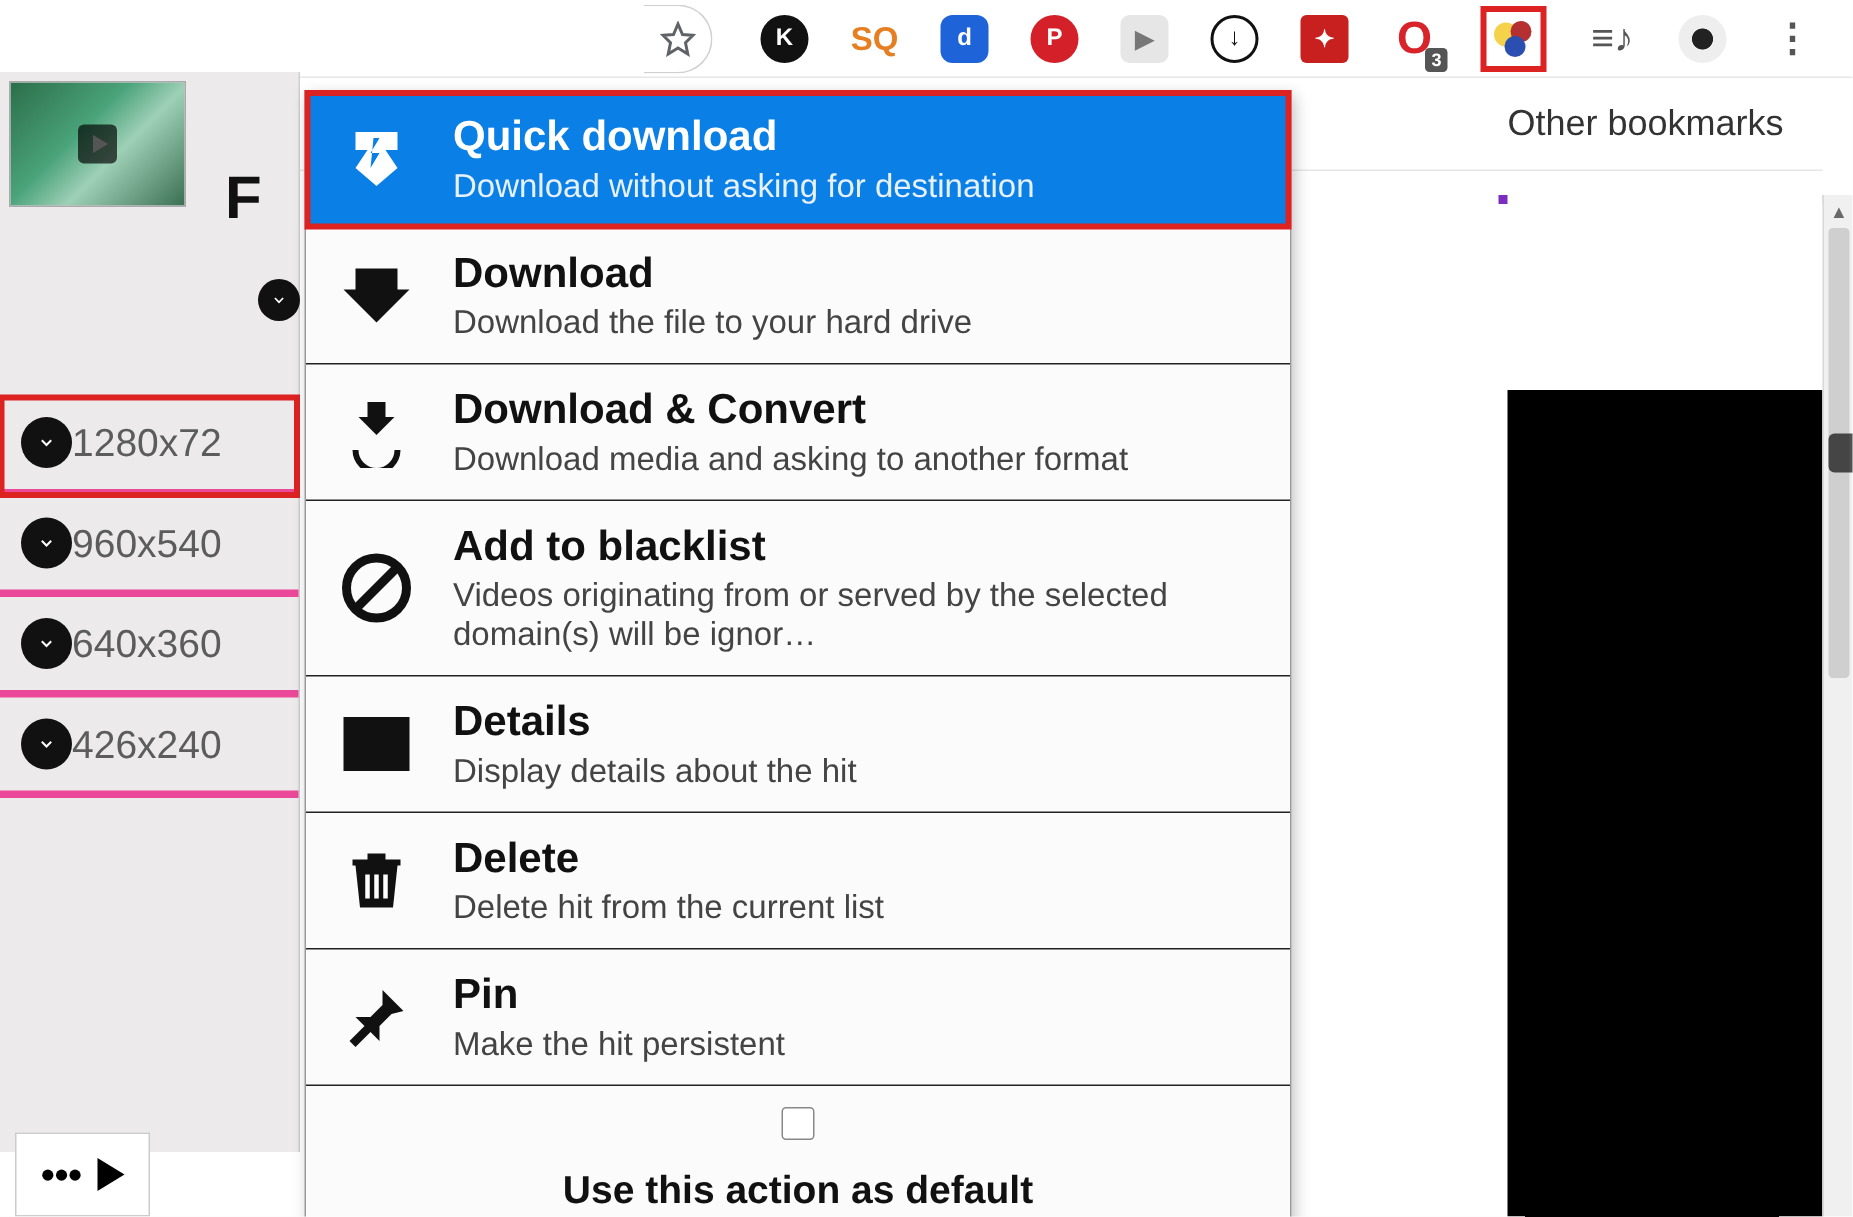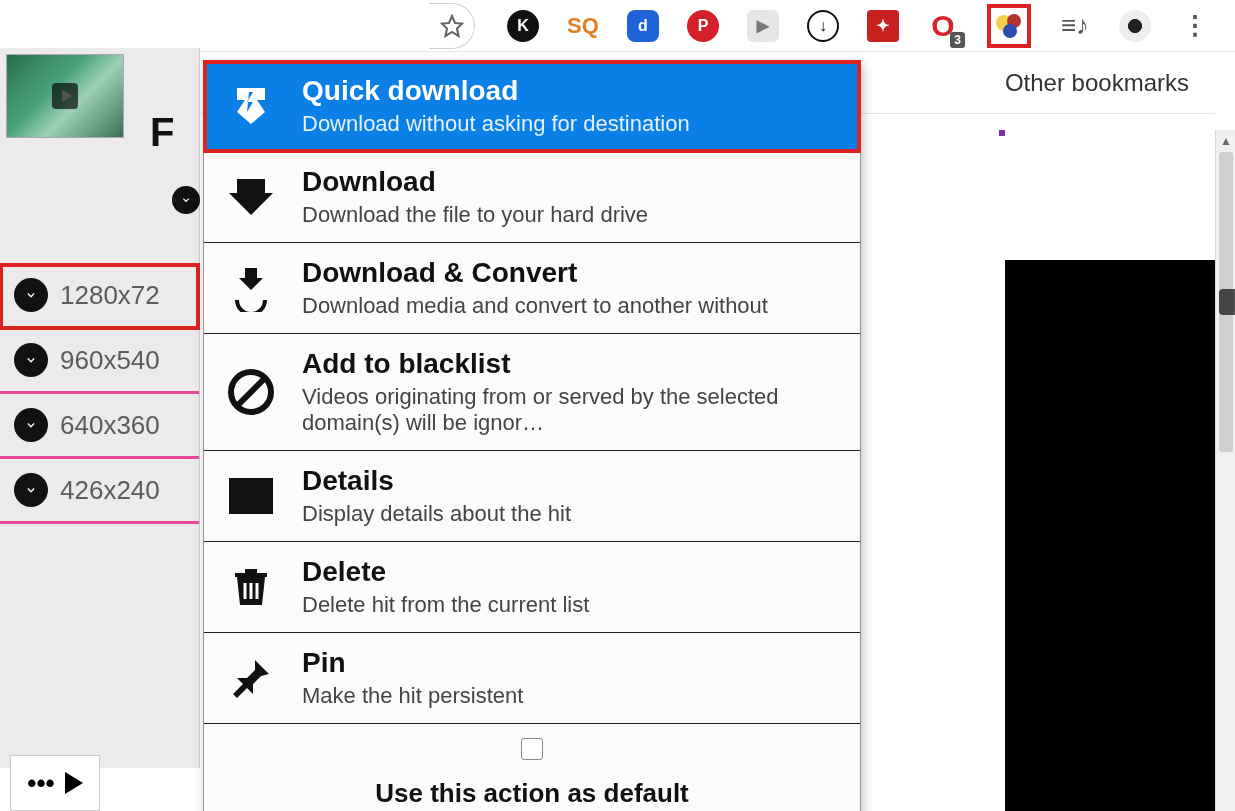--- a/index.html
+++ b/index.html
@@ -93,25 +93,25 @@
     position:absolute; inset:0; margin:auto;
     width:0;height:0;
     border-left:10px solid #fff; border-top:6px solid transparent; border-bottom:6px solid transparent;
     transform: translateX(2px);
   }
   .f-letter {
     position:absolute; left:150px; top:62px;
     font-size:40px; font-weight:bold; color:#111;
   }
   .res-item {
-    display:flex; align-items:center; gap:12px;
+    display:flex; align-items:center; 
     padding: 14px 14px;
     font-size: 26px;
     color: #5c5c5c;
-    border-bottom: 3px solid #ec4899;
+    border-bottom: 5px solid #ec4899;
   }
   .res-item .circ {
     width:34px;height:34px;border-radius:50%;
     background:#111; display:flex;align-items:center;justify-content:center;
   }
   .res-item .circ svg { width:16px; height:16px; fill:#fff; }
   .res-item.highlight { outline: 4px solid #d22; outline-offset:-3px; }
 
   
   .ctx-menu {
@@ -342,21 +342,21 @@
   </div>
 
   <div class="ctx-item">
     <div class="ctx-icon">
       <svg viewBox="0 0 24 24">
           <path d="M9 2h6v5h3l-6 6-6-6h3zM4 18a8 8 0 0 0 16 0l-2 0a6 6 0 0 1-12 0z"></path>
         </svg>
     </div>
     <div class="ctx-text">
       <div class="title">Download &amp; Convert</div>
-      <div class="desc">Download media and convert to another without</div>
+      <div class="desc">Download media and asking to another format</div>
     </div>
   </div>
 
   <div class="ctx-item">
     <div class="ctx-icon">
       <svg viewBox="0 0 24 24">
           <circle cx="12" cy="12" r="10" fill="none" stroke="#111" stroke-width="3"></circle>
           <line x1="5" y1="19" x2="19" y2="5" stroke="#111" stroke-width="3"></line>
         </svg>
     </div>

